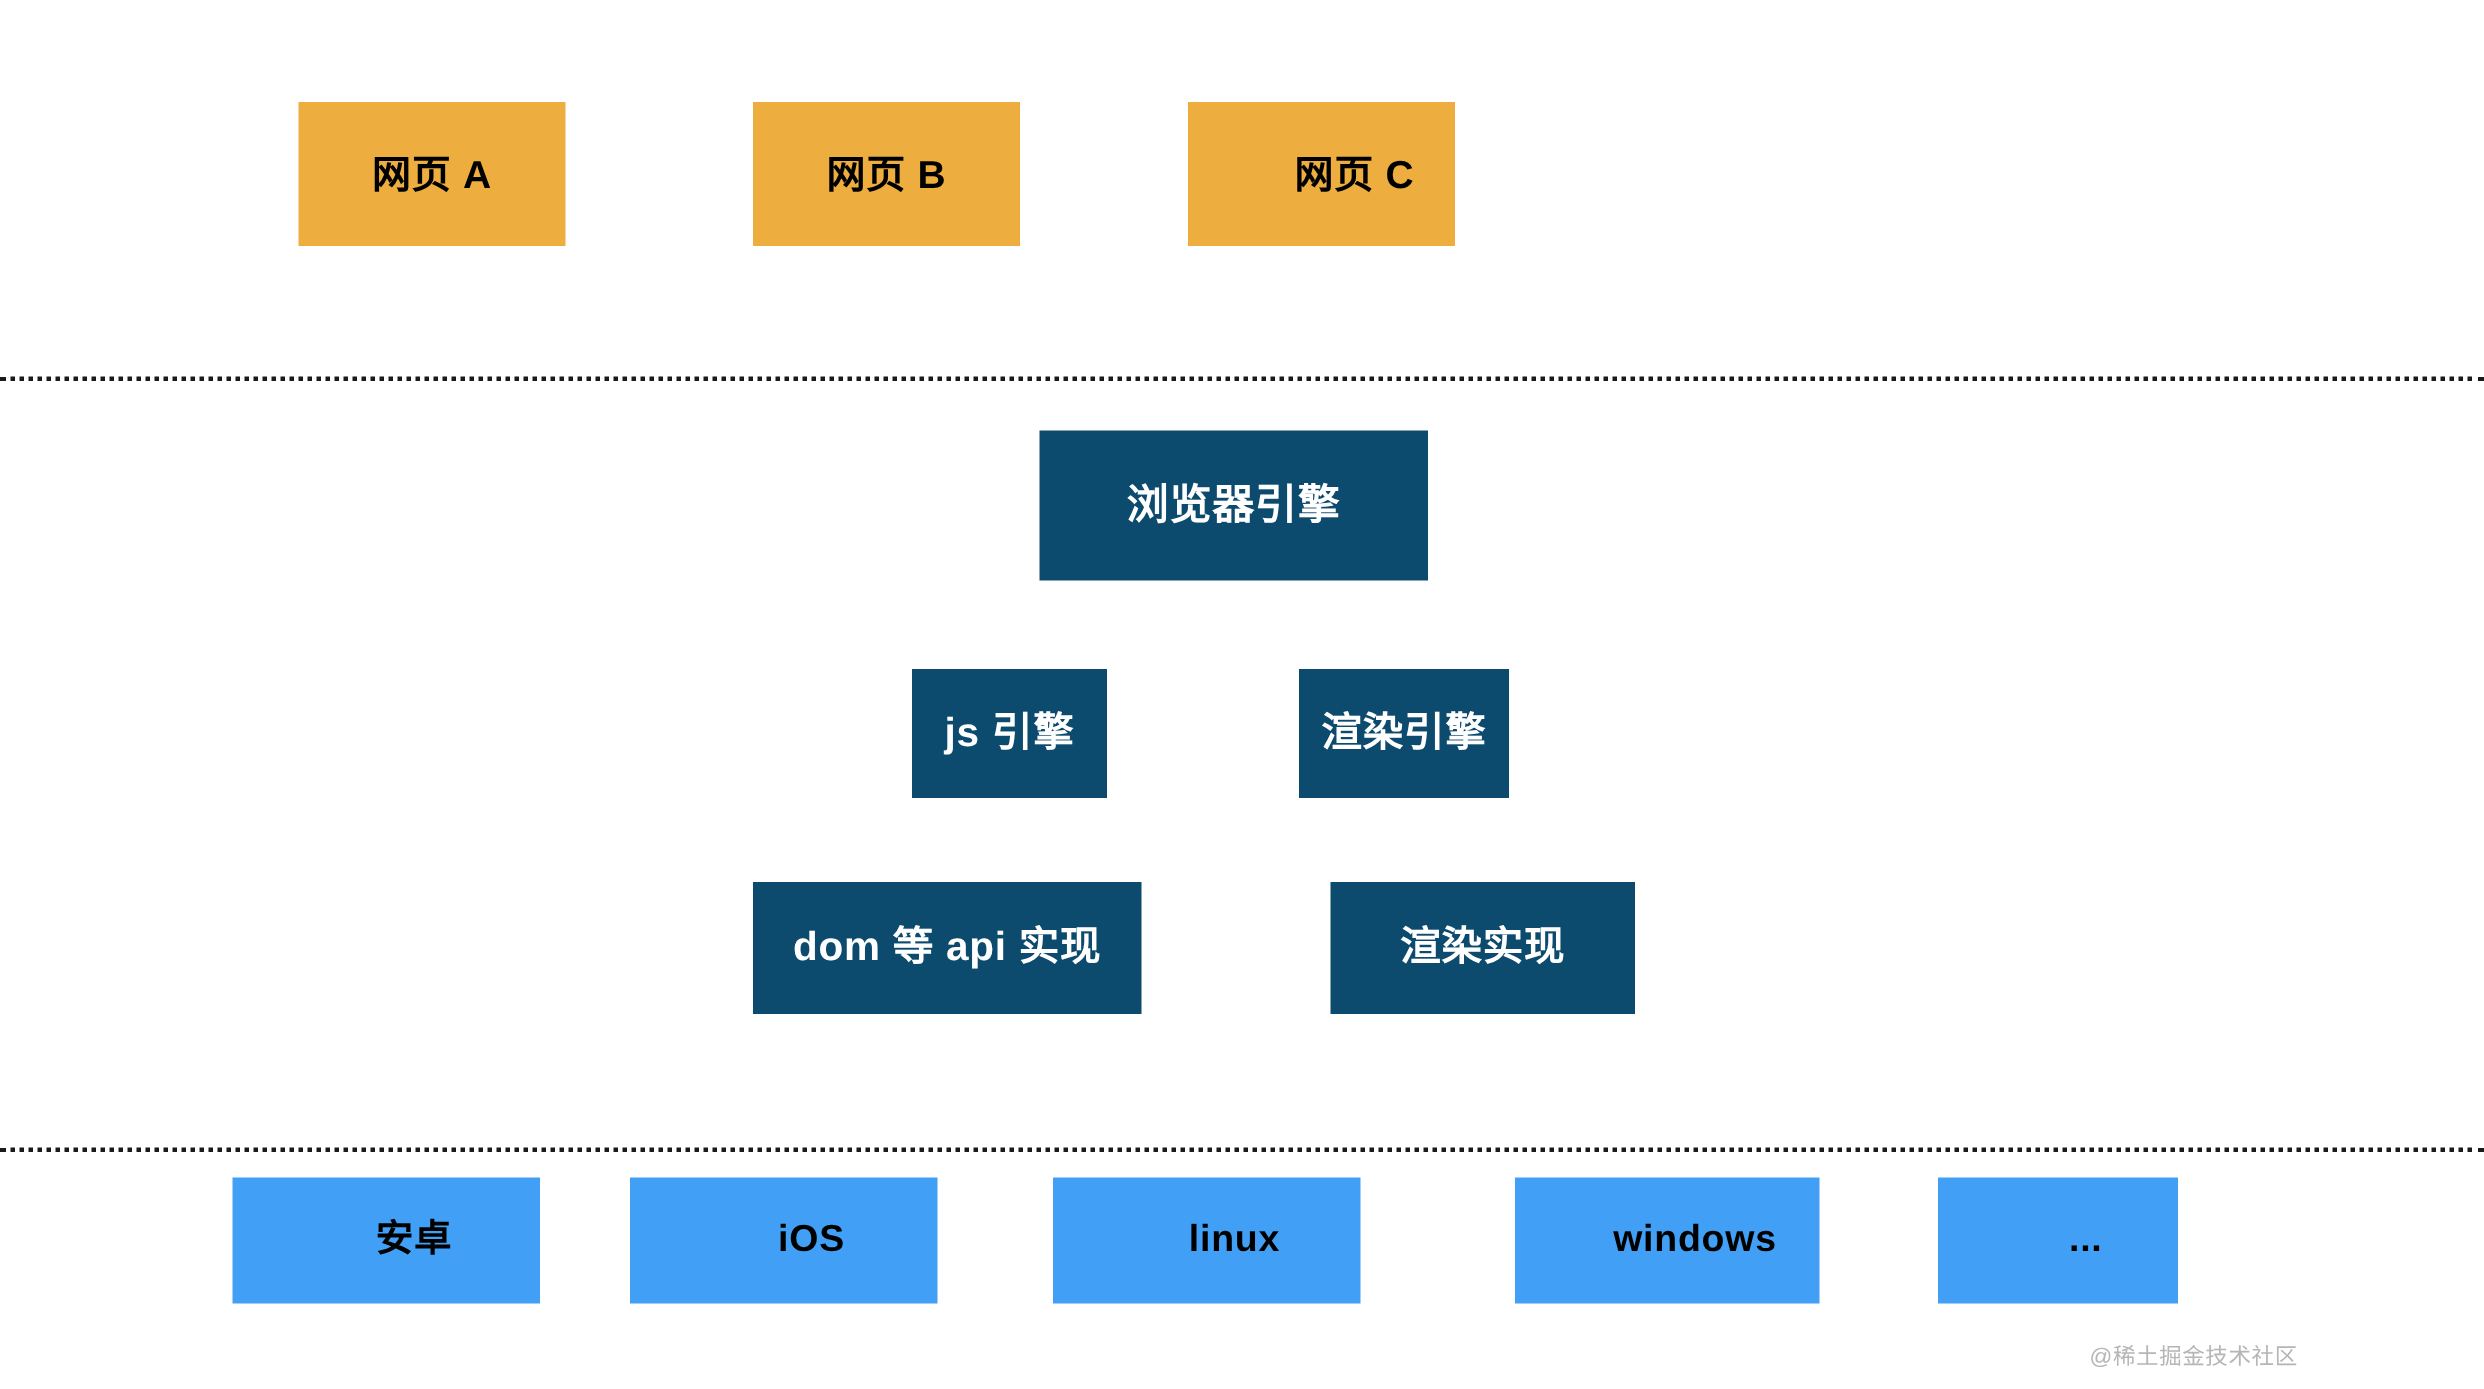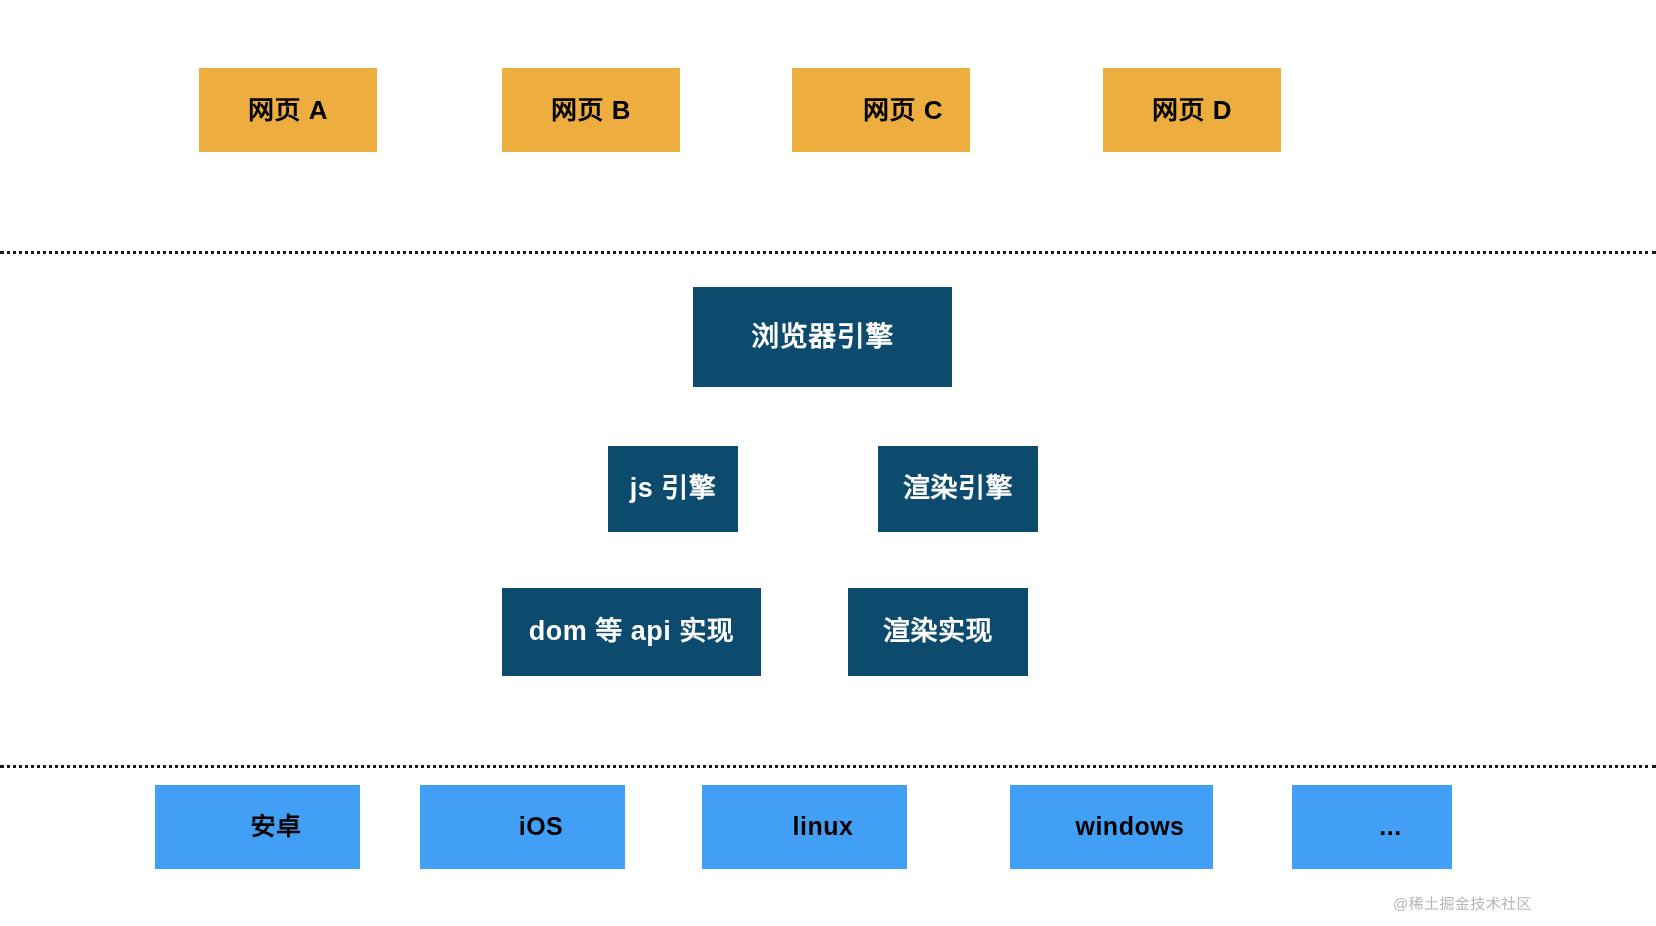--- a/index.html
+++ b/index.html
@@ -28,31 +28,31 @@
     line-height: 1.1;
     white-space: nowrap;
     letter-spacing: 0.5px;
   }
   
   .page-node {
     background: #eeae3f;
     color: #000000;
     font-size: 26px;
     width: 178px;
-    height: 84px;
+    height: 96px;
   }
   
   .engine-node {
     background: #0c4a6e;
     color: #ffffff;
     font-size: 27px;
   }
   .engine-node.lvl1 { width: 259px; height: 100px; font-size: 28px; }
   .engine-node.lvl2 { width: 130px; height: 86px; }
-  .engine-node.lvl2.wide { width: 160px; margin-left: 12px; }
+  .engine-node.lvl2.wide { width: 140px; }
   .engine-node.lvl3 { height: 88px; }
   
   .os-node {
     background: #41a0f5;
     color: #000000;
     font-size: 25px;
     height: 84px;
     padding-left: 37px;
   }
   
@@ -83,43 +83,40 @@
   </div>
 
   <div class="node page-node" style="left:502px; top:68px;">
     <span>网页 B</span>
   </div>
 
   <div class="node page-node" style="left:792px; top:68px;padding-left:44px;">
     <span>网页 C</span>
   </div>
 
-  <div class="node page-node" style="left:1103px; top:68px;">
-    <span>网页 D</span>
-  </div>
 
   <div class="divider" style="top:251px;"></div>
 
   <div class="node engine-node lvl1" style="left:693px; top:287px;">
     <span>浏览器引擎</span>
   </div>
 
   <div class="node engine-node lvl2" style="left:608px; top:446px;">
     <span>js 引擎</span>
   </div>
 
   <div class="node engine-node lvl2 wide" style="left:866px; top:446px;">
     <span>渲染引擎</span>
   </div>
 
   <div class="node engine-node lvl3" style="left:502px; top:588px; width:259px;">
     <span>dom 等 api 实现</span>
   </div>
 
-  <div class="node engine-node lvl3" style="left:848px; top:588px; width:180px;">
+  <div class="node engine-node lvl3" style="left:887px; top:588px; width:203px;">
     <span>渲染实现</span>
   </div>
 
   <div class="divider" style="top:765px;"></div>
 
   <div class="node os-node" style="left:155px; top:785px; width:205px;">
     <span>安卓</span>
   </div>
 
   <div class="node os-node" style="left:420px; top:785px; width:205px;">

